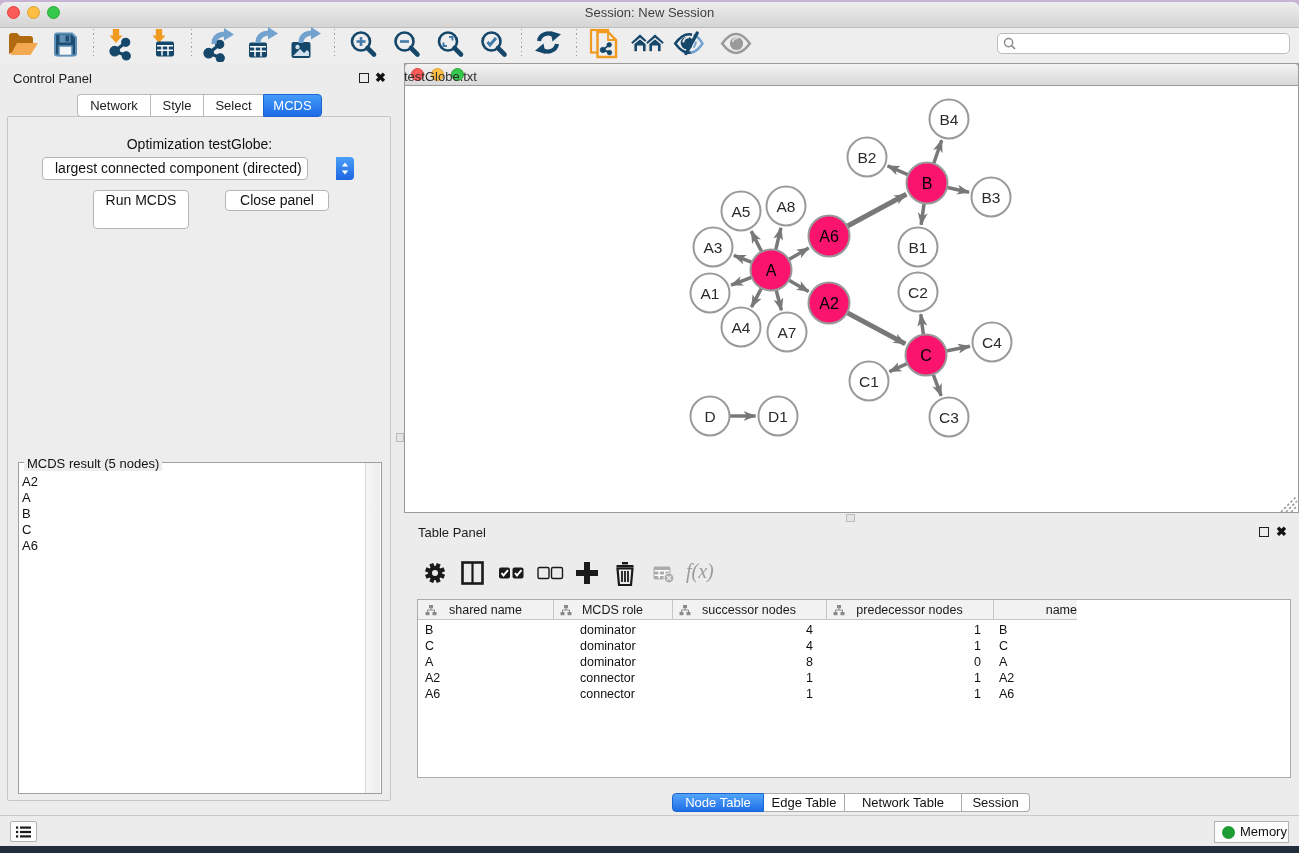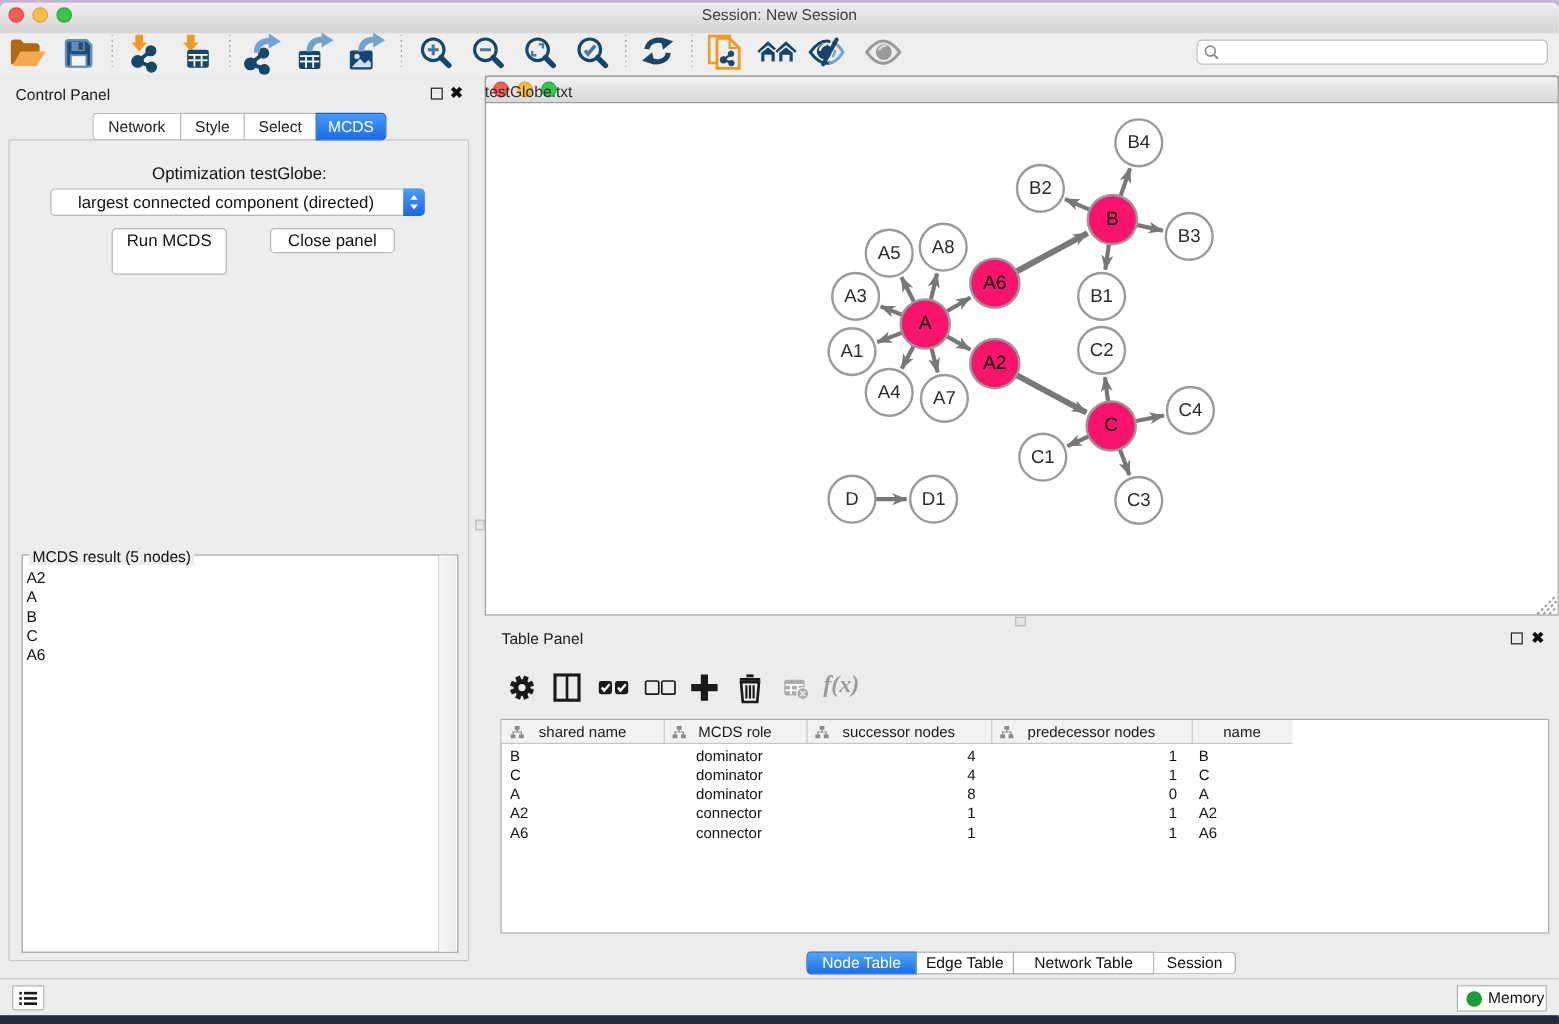--- a/index.html
+++ b/index.html
@@ -151,21 +151,21 @@
 <div class="abs" style="left:0;top:63px;width:399px;height:752px;background:#ECECEC;"></div>
 <div class="abs" style="left:13px;top:71px;font-size:13px;color:#1C1C1C;">Control Panel</div>
 <div class="abs" style="left:359px;top:73px;width:10px;height:10px;border:1.6px solid #222;"></div>
 <div class="abs" style="left:375px;top:70px;font-size:13px;font-weight:bold;color:#111;">✖</div>
 <div class="abs" style="left:7px;top:116px;width:384px;height:685px;border:1px solid #C6C6C6;background:#EDEDED;border-radius:2px;"></div>
 <div class="abs" style="left:77px;top:94px;width:73px;height:23px;background:#fff;border:1px solid #B9B9B9;border-right:none;border-radius:4px 0 0 4px;font-size:13px;color:#222;text-align:center;line-height:21px;">Network</div>
 <div class="abs" style="left:150px;top:94px;width:53px;height:23px;background:#fff;border:1px solid #B9B9B9;border-right:none;font-size:13px;color:#222;text-align:center;line-height:21px;">Style</div>
 <div class="abs" style="left:203px;top:94px;width:60px;height:23px;background:#fff;border:1px solid #B9B9B9;border-right:none;font-size:13px;color:#222;text-align:center;line-height:21px;">Select</div>
 <div class="abs" style="left:263px;top:94px;width:59px;height:23px;background:linear-gradient(#459BF9,#1B6BE8);border:1px solid #1C64D0;border-radius:0 4px 4px 0;font-size:13px;color:#fff;text-align:center;line-height:21px;">MCDS</div>
 <div class="abs" style="left:0;top:136px;width:399px;text-align:center;font-size:14px;color:#111;">Optimization testGlobe:</div>
-<div class="abs" style="left:42px;top:157px;width:312px;height:23px;background:#fff;border:1px solid #B5B5B5;border-radius:4px;font-size:14px;color:#111;line-height:21px;padding-left:22px;">largest connected component (directed)</div>
+<div class="abs" style="left:42px;top:157px;width:266px;height:23px;background:#fff;border:1px solid #B5B5B5;border-radius:4px;font-size:14px;color:#111;line-height:21px;padding-left:12px;">largest connected component (directed)</div>
 <div class="abs" style="left:336px;top:157px;width:18px;height:23px;background:linear-gradient(#4B9FF7,#1D66E2);border-radius:0 4px 4px 0;"></div>
 <svg class="abs" style="left:336px;top:157px;" width="18" height="23" viewBox="0 0 18 23">
     <path d="M5.8 9.5 L9 5.5 L12.2 9.5 Z" fill="#fff"></path>
     <path d="M5.8 13.5 L9 17.5 L12.2 13.5 Z" fill="#fff"></path>
   </svg>
 <div class="abs" style="left:93px;top:190px;width:96px;height:39px;background:#fff;border:1px solid #B5B5B5;border-radius:4px;font-size:14px;color:#111;text-align:center;line-height:19px;">Run MCDS</div>
 <div class="abs" style="left:201px;top:190px;width:104px;height:21px;background:#fff;border:1px solid #B5B5B5;border-radius:4px;font-size:14px;color:#111;text-align:center;line-height:19px;margin-left:24px;">Close panel</div>
 <div class="abs" style="left:18px;top:462px;width:364px;height:332px;border:1px solid #9E9E9E;background:#fff;"></div>
 <div class="abs" style="left:365px;top:463px;width:15px;height:330px;background:linear-gradient(90deg,#F6F6F6,#ECECEC);border-left:1px solid #D6D6D6;"></div>
 <div class="abs" style="left:24px;top:456px;background:#EDEDED;padding:0 3px;font-size:13px;color:#111;">MCDS result (5 nodes)</div>
@@ -301,21 +301,21 @@
       <rect x="-3.583333333333333" y="-3.0" width="1.5" height="8.5" fill="#fff"></rect>
       <rect x="2.083333333333334" y="-3.0" width="1.5" height="8.5" fill="#fff"></rect>
       <rect x="-7.5" y="-3.0" width="15" height="1.5" fill="#fff"></rect>
       <rect x="-7.5" y="1.5" width="15" height="1.5" fill="#fff"></rect>
     </g>
     <g transform="translate(249,20)">
       <circle r="5" fill="#ABABAB" stroke="#ECECEC" stroke-width="1.2"></circle>
       <path d="M-2 -2 L2 2 M-2 2 L2 -2" stroke="#ECECEC" stroke-width="1.4"></path>
     </g>
   </svg>
-<div class="abs" style="left:686px;top:560px;font-family:'Liberation Serif',serif;font-style:italic;font-size:20px;color:#9B9B9B;font-weight:bold;">f(x)</div>
+<div class="abs" style="left:686px;top:560px;font-family:'Liberation Serif',serif;font-style:italic;font-size:20px;color:#9B9B9B;">f(x)</div>
 <div class="abs" style="left:417px;top:599px;width:874px;height:179px;background:#fff;border:1px solid #ABABAB;"></div>
 <div class="abs" style="left:418px;top:600px;width:659px;height:20px;background:#F2F2F2;border-bottom:1px solid #C6C6C6;"></div>
 <div class="abs" style="left:418px;top:603px;width:135px;text-align:center;font-size:12.5px;color:#1A1A1A;">shared name</div>
 <div class="abs" style="left:553px;top:600px;width:1px;height:20px;background:#C6C6C6;"></div>
 <svg class="abs" style="left:425px;top:605px;" width="12" height="11" viewBox="0 0 12 11">
     <rect x="4" y="0" width="4" height="3.2" fill="#8A8A8A"></rect>
     <rect x="0.5" y="7" width="4" height="3.2" fill="#8A8A8A"></rect>
     <rect x="7.5" y="7" width="4" height="3.2" fill="#8A8A8A"></rect>
     <path d="M6 3 L6 5 M2.5 7 L2.5 5 L9.5 5 L9.5 7" stroke="#8A8A8A" stroke-width="1" fill="none"></path>
   </svg>
@@ -336,21 +336,21 @@
     <path d="M6 3 L6 5 M2.5 7 L2.5 5 L9.5 5 L9.5 7" stroke="#8A8A8A" stroke-width="1" fill="none"></path>
   </svg>
 <div class="abs" style="left:826px;top:603px;width:167px;text-align:center;font-size:12.5px;color:#1A1A1A;">predecessor nodes</div>
 <div class="abs" style="left:993px;top:600px;width:1px;height:20px;background:#C6C6C6;"></div>
 <svg class="abs" style="left:833px;top:605px;" width="12" height="11" viewBox="0 0 12 11">
     <rect x="4" y="0" width="4" height="3.2" fill="#8A8A8A"></rect>
     <rect x="0.5" y="7" width="4" height="3.2" fill="#8A8A8A"></rect>
     <rect x="7.5" y="7" width="4" height="3.2" fill="#8A8A8A"></rect>
     <path d="M6 3 L6 5 M2.5 7 L2.5 5 L9.5 5 L9.5 7" stroke="#8A8A8A" stroke-width="1" fill="none"></path>
   </svg>
-<div class="abs" style="left:993px;top:603px;width:84px;text-align:center;font-size:12.5px;color:#1A1A1A;">name</div>
+<div class="abs" style="left:993px;top:603px;width:84px;text-align:right;font-size:12.5px;color:#1A1A1A;">name</div>
 <div class="abs" style="left:425px;top:623px;font-size:12.5px;color:#111;">B</div>
 <div class="abs" style="left:580px;top:623px;font-size:12.5px;color:#111;">dominator</div>
 <div class="abs" style="left:700px;top:623px;width:113px;text-align:right;font-size:12.5px;color:#111;">4</div>
 <div class="abs" style="left:870px;top:623px;width:111px;text-align:right;font-size:12.5px;color:#111;">1</div>
 <div class="abs" style="left:999px;top:623px;font-size:12.5px;color:#111;">B</div>
 <div class="abs" style="left:425px;top:639px;font-size:12.5px;color:#111;">C</div>
 <div class="abs" style="left:580px;top:639px;font-size:12.5px;color:#111;">dominator</div>
 <div class="abs" style="left:700px;top:639px;width:113px;text-align:right;font-size:12.5px;color:#111;">4</div>
 <div class="abs" style="left:870px;top:639px;width:111px;text-align:right;font-size:12.5px;color:#111;">1</div>
 <div class="abs" style="left:999px;top:639px;font-size:12.5px;color:#111;">C</div>

